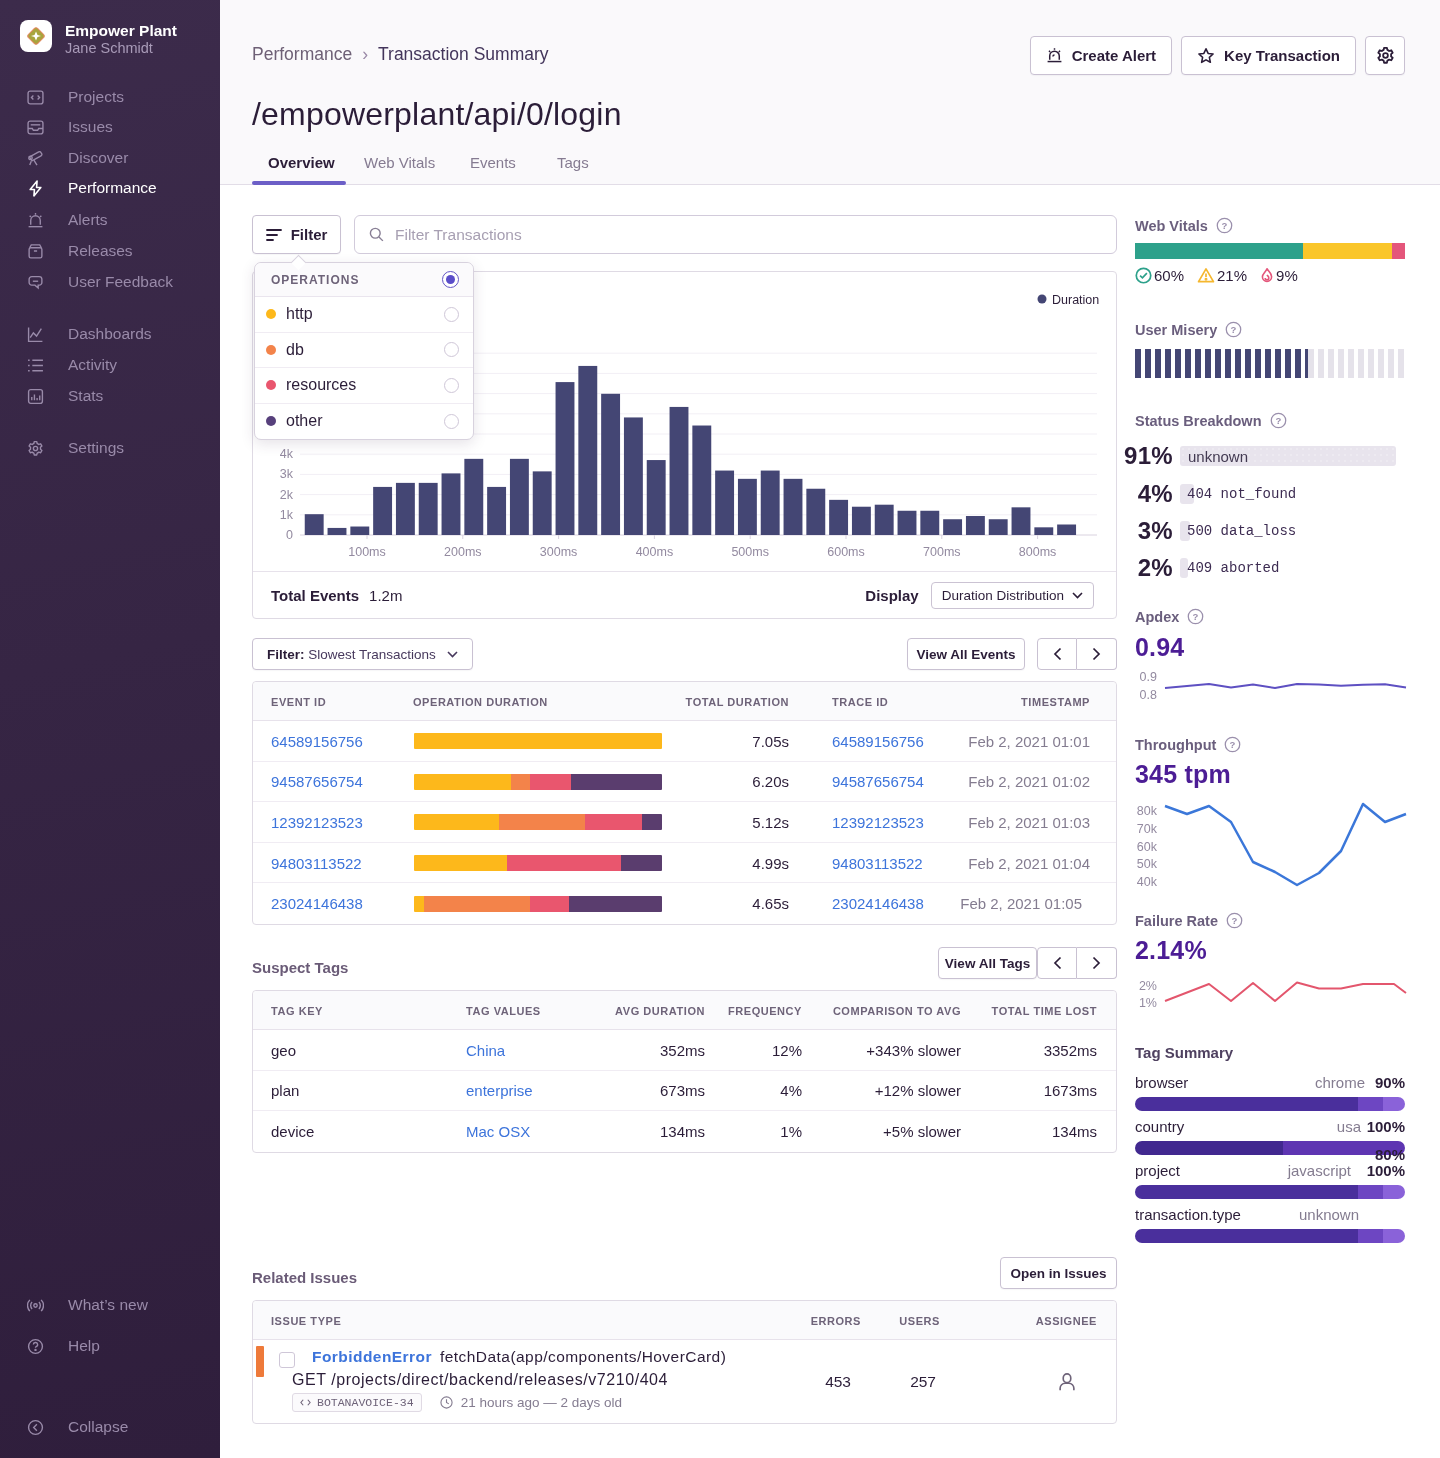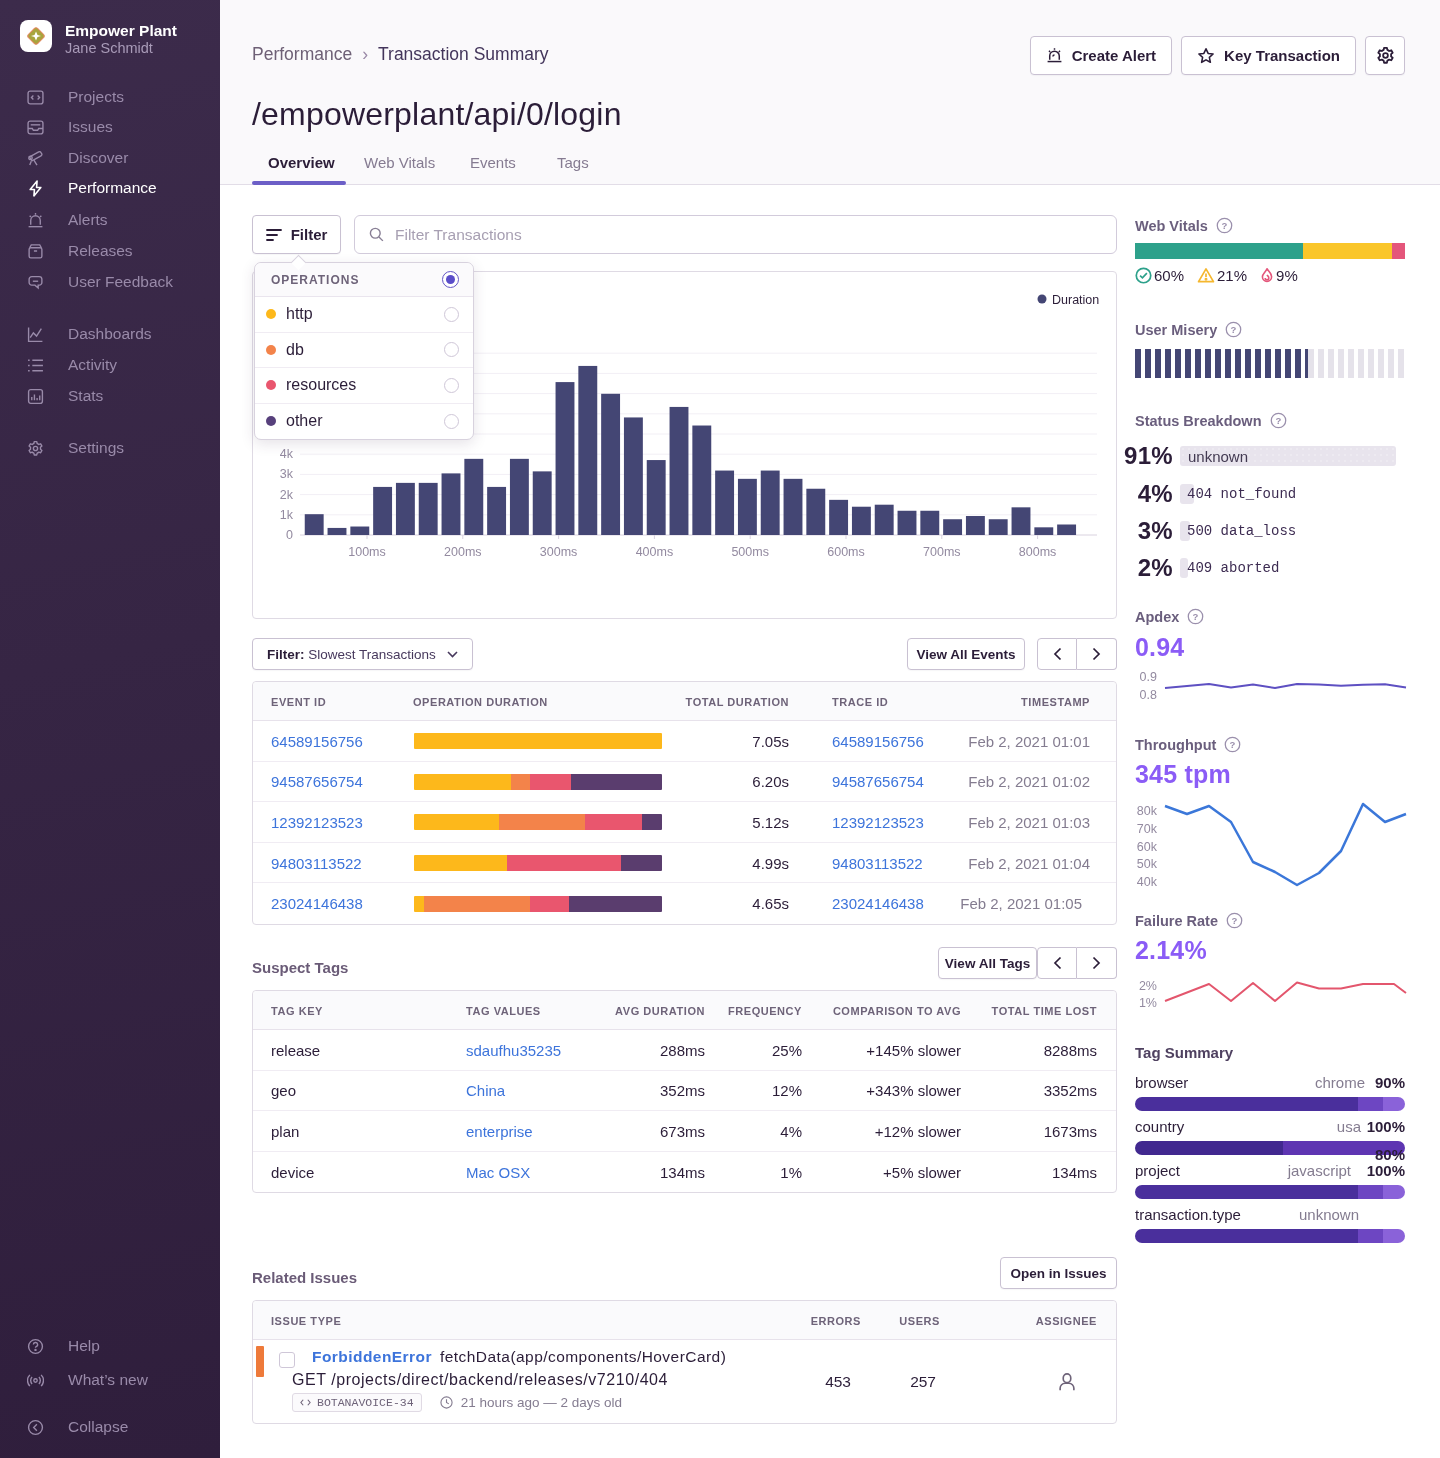--- a/index.html
+++ b/index.html
@@ -103,21 +103,21 @@
 .iline2 { position:absolute; left:39px; top:31px; font-size:16px; color:#2b1d38; letter-spacing:0.55px;}
 .iline3 { position:absolute; left:39px; top:53px; display:flex; align-items:center; }
 .ibadge { display:inline-flex; align-items:center; gap:6px; border:1px solid #e0dae4; background:#fbfafc; border-radius:3px; height:19px; padding:0 7px; font-family:"Liberation Mono",monospace; font-size:11.5px; color:#6e6379;}
 .iage { font-size:13.5px; color:#847c90; margin-left:8px;}
 .inum { position:absolute; top:0; height:83px; display:flex; align-items:center; font-size:15.5px; color:#2b1d38;}
 .iassign { position:absolute; right:39px; top:32px; }
 
 
 .side-h { position:absolute; font-size:14.5px; font-weight:bold; color:#6a5e7d; display:flex; align-items:center; }
 .side-h svg { margin-left:8px; }
-.bigval { position:absolute; font-size:25px; color:#8b5cf6; font-weight:600; letter-spacing:0.2px;}
+.bigval { position:absolute; font-size:25px; color:#4c1d95; font-weight:600; letter-spacing:0.2px;}
 .vitalbar { position:absolute; left:0; top:58px; width:270px; height:16px; display:flex; }
 .vitalrow { position:absolute; left:0; top:82px; display:flex; align-items:center; font-size:15px; color:#2b1d38; }
 .vitalrow svg { margin-right:2px; }
 .vitalrow .pct { margin-right:13px; }
 .miserybar { position:absolute; left:0; top:163.7px; width:270px; height:29px; display:flex;}
 .mdark { width:173px; height:29px; background:repeating-linear-gradient(90deg,#444674 0 6.3px,transparent 6.3px 10px);}
 .mlight { width:97px; height:29px; background:repeating-linear-gradient(90deg,#e5e2ea 0 6.3px,transparent 6.3px 10px);}
 .sbrow { position:absolute; left:0; width:270px; height:22px; }
 .sbpct { position:absolute; right:232px; top:0; font-size:24px; font-weight:600; color:#2b1d38; line-height:22px; letter-spacing:0.3px;}
 .sbchip { position:absolute; left:45px; top:1px; height:20px; background:#e8e4ed; border-radius:3px; font-size:15px; color:#433a52; display:flex; align-items:center; padding-left:8px; overflow:hidden;}
@@ -225,21 +225,21 @@
         <span>Settings</span>
       </div>
     <div class="nav-item" style="top:1335px;">
         <svg viewBox="0 0 16 16" fill="none" stroke="currentColor" stroke-width="1.3">
           <circle cx="8" cy="8" r="6.5"></circle>
           <path d="M6 6.2 a2 2 0 1 1 2.6 1.9 c-0.5 0.2 -0.6 0.5 -0.6 1"></path>
           <circle cx="8" cy="11.2" r="0.5" fill="currentColor"></circle>
         </svg>
         <span>Help</span>
       </div>
-    <div class="nav-item" style="top:1369px;">
+    <div class="nav-item" style="top:1294px;">
         <svg viewBox="0 0 16 16" fill="none" stroke="currentColor" stroke-width="1.3">
           <circle cx="8" cy="8" r="1.6"></circle>
           <path d="M4.8 11.2 a4.5 4.5 0 0 1 0 -6.4 M11.2 4.8 a4.5 4.5 0 0 1 0 6.4 M2.7 13.3 a7.5 7.5 0 0 1 0 -10.6 M13.3 2.7 a7.5 7.5 0 0 1 0 10.6"></path>
         </svg>
         <span>What’s new</span>
       </div>
     <div class="nav-item" style="top:1416px;">
         <svg viewBox="0 0 16 16" fill="none" stroke="currentColor" stroke-width="1.3">
           <circle cx="8" cy="8" r="6.5"></circle>
           <path d="M9.3 5 L6.3 8 L9.3 11"></path>
@@ -365,20 +365,30 @@
             <rect x="667.35" y="238.76" width="18.9" height="24.24" fill="#444674"></rect>
             <rect x="690.15" y="247.24" width="18.9" height="15.76" fill="#444674"></rect>
             <rect x="712.95" y="244.01" width="18.9" height="18.99" fill="#444674"></rect>
             <rect x="735.75" y="247.24" width="18.9" height="15.76" fill="#444674"></rect>
             <rect x="758.55" y="235.33" width="18.9" height="27.67" fill="#444674"></rect>
             <rect x="781.35" y="255.32" width="18.9" height="7.68" fill="#444674"></rect>
             <rect x="804.15" y="252.50" width="18.9" height="10.50" fill="#444674"></rect>
             <circle cx="789" cy="27" r="4.5" fill="#444674"></circle>
             <text x="799" y="31.5" font-size="12.5" fill="#2b1d38">Duration</text>
           </svg>
+        <div class="chart-footer">
+          <span class="cf-label">Total Events</span>
+            <span class="cf-val">1.2m</span>
+          <div class="cf-right">
+              <span class="cf-label" style="margin-left:0;">Display</span>
+            <div class="display-btn">Duration Distribution<svg width="11" height="7" viewBox="0 0 11 7" fill="none" stroke="#2b1d38" stroke-width="1.6">
+                  <path d="M1 1 L5.5 5.5 L10 1"></path>
+                </svg></div>
+          </div>
+        </div>
         <div class="dropdown">
           <div class="dd-head">
               <span class="t">OPERATIONS</span>
               <span class="spacer"></span>
               <span class="radio sel"></span>
             </div>
           <div class="dd-row">
               <span class="dot" style="background:#fdb81b;"></span>
               <span class="lbl">http</span>
               <span class="spacer"></span>
@@ -504,28 +514,20 @@
           </div>
       </div>
       <div class="tbl" style="top:805px;">
         <div class="thead">
           <div class="th" style="left:18px;">TAG KEY</div>
           <div class="th" style="left:213px;">TAG VALUES</div>
           <div class="th rt" style="right:411px;">AVG DURATION</div>
           <div class="th rt" style="right:314px;">FREQUENCY</div>
           <div class="th rt" style="right:155px;">COMPARISON TO AVG</div>
           <div class="th rt" style="right:19px;">TOTAL TIME LOST</div>
-        </div>
-        <div class="trow">
-          <div class="td" style="left:18px;">release</div>
-          <div class="td link" style="left:213px;">sdaufhu35235</div>
-          <div class="td rt" style="right:411px;width:110px;">288ms</div>
-          <div class="td rt" style="right:314px;width:80px;">25%</div>
-          <div class="td rt" style="right:155px;width:150px;">+145% slower</div>
-          <div class="td rt" style="right:19px;width:110px;">8288ms</div>
         </div>
         <div class="trow">
           <div class="td" style="left:18px;">geo</div>
           <div class="td link" style="left:213px;">China</div>
           <div class="td rt" style="right:411px;width:110px;">352ms</div>
           <div class="td rt" style="right:314px;width:80px;">12%</div>
           <div class="td rt" style="right:155px;width:150px;">+343% slower</div>
           <div class="td rt" style="right:19px;width:110px;">3352ms</div>
         </div>
         <div class="trow">

